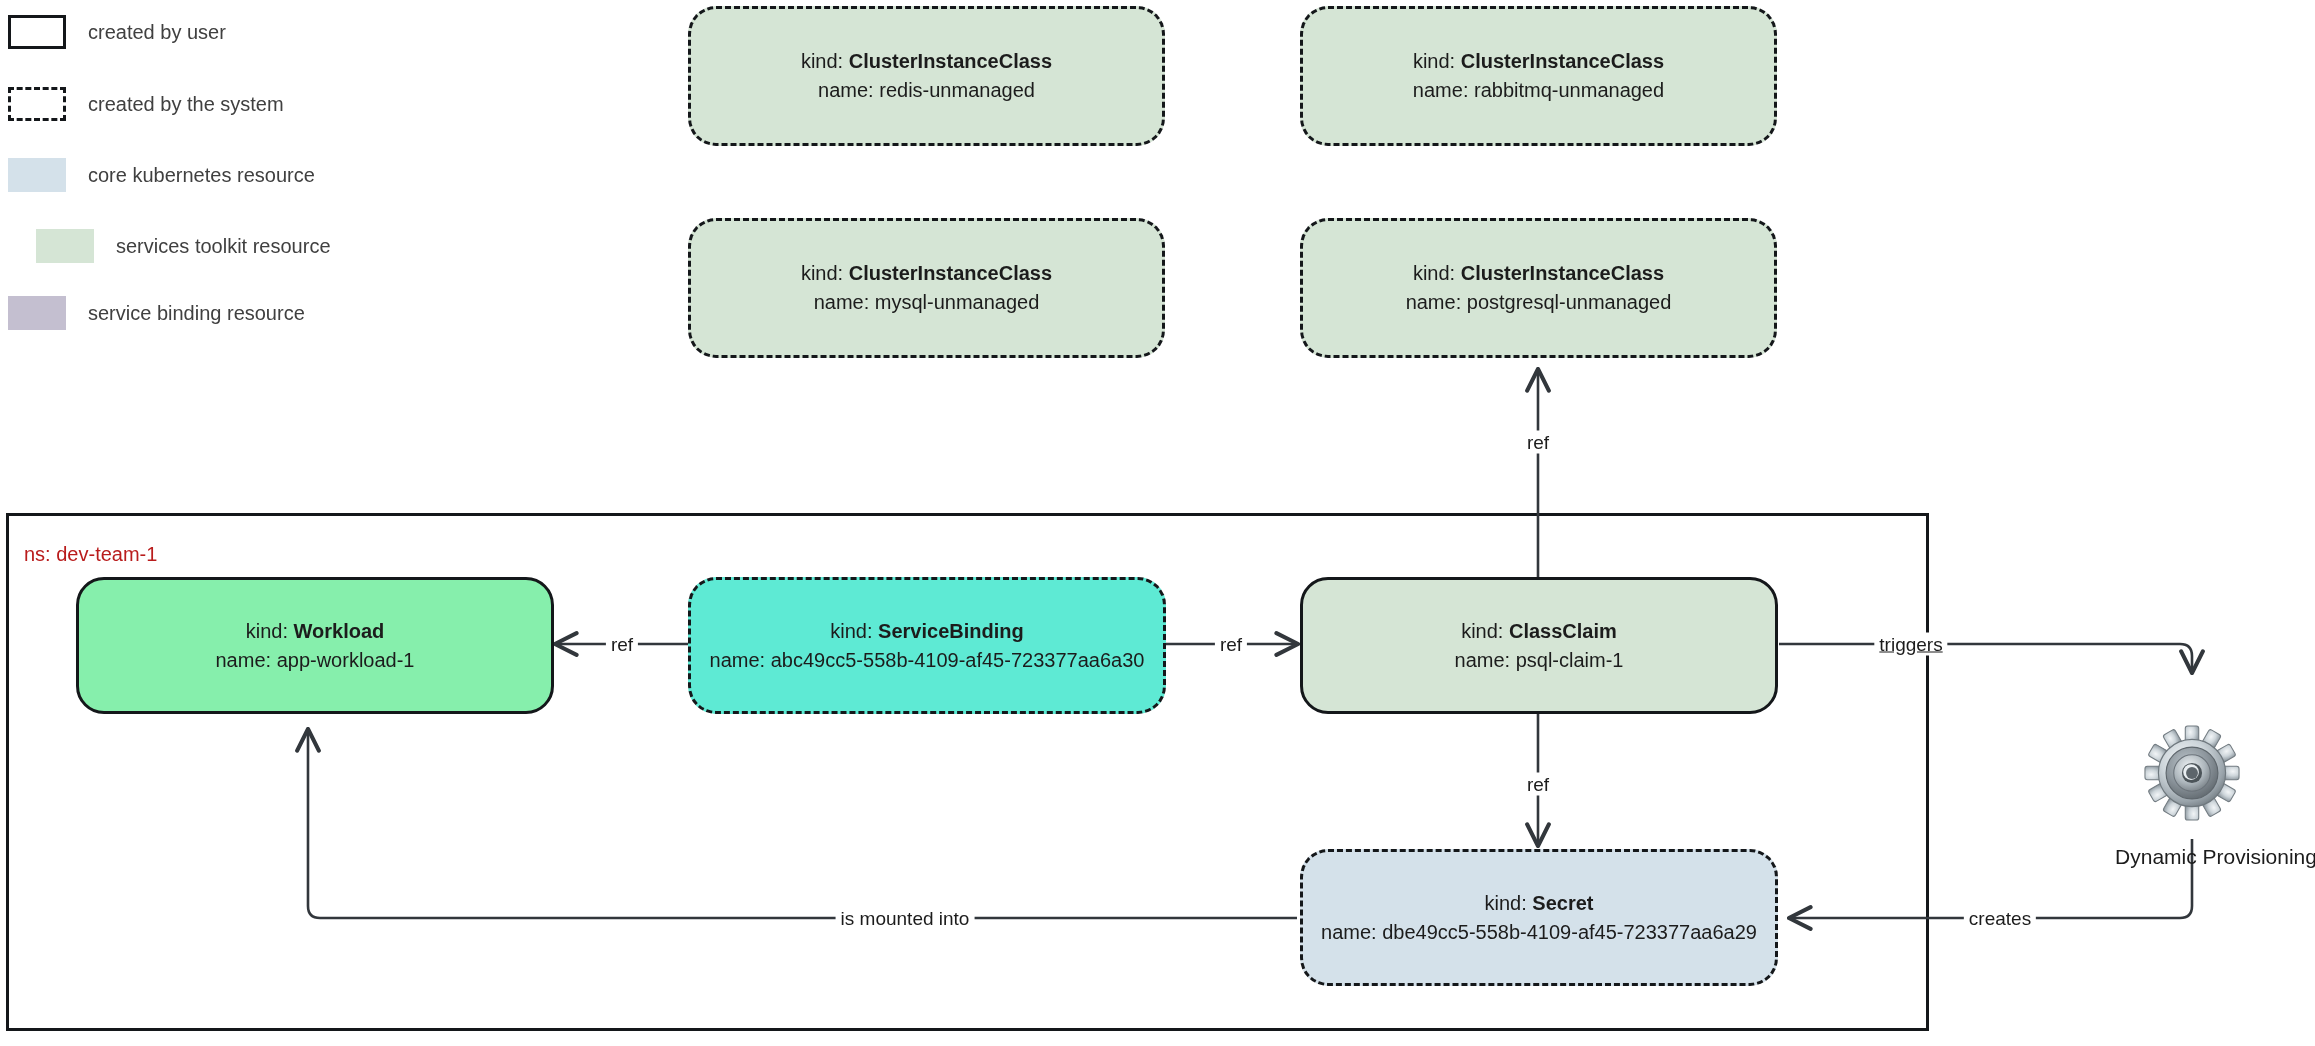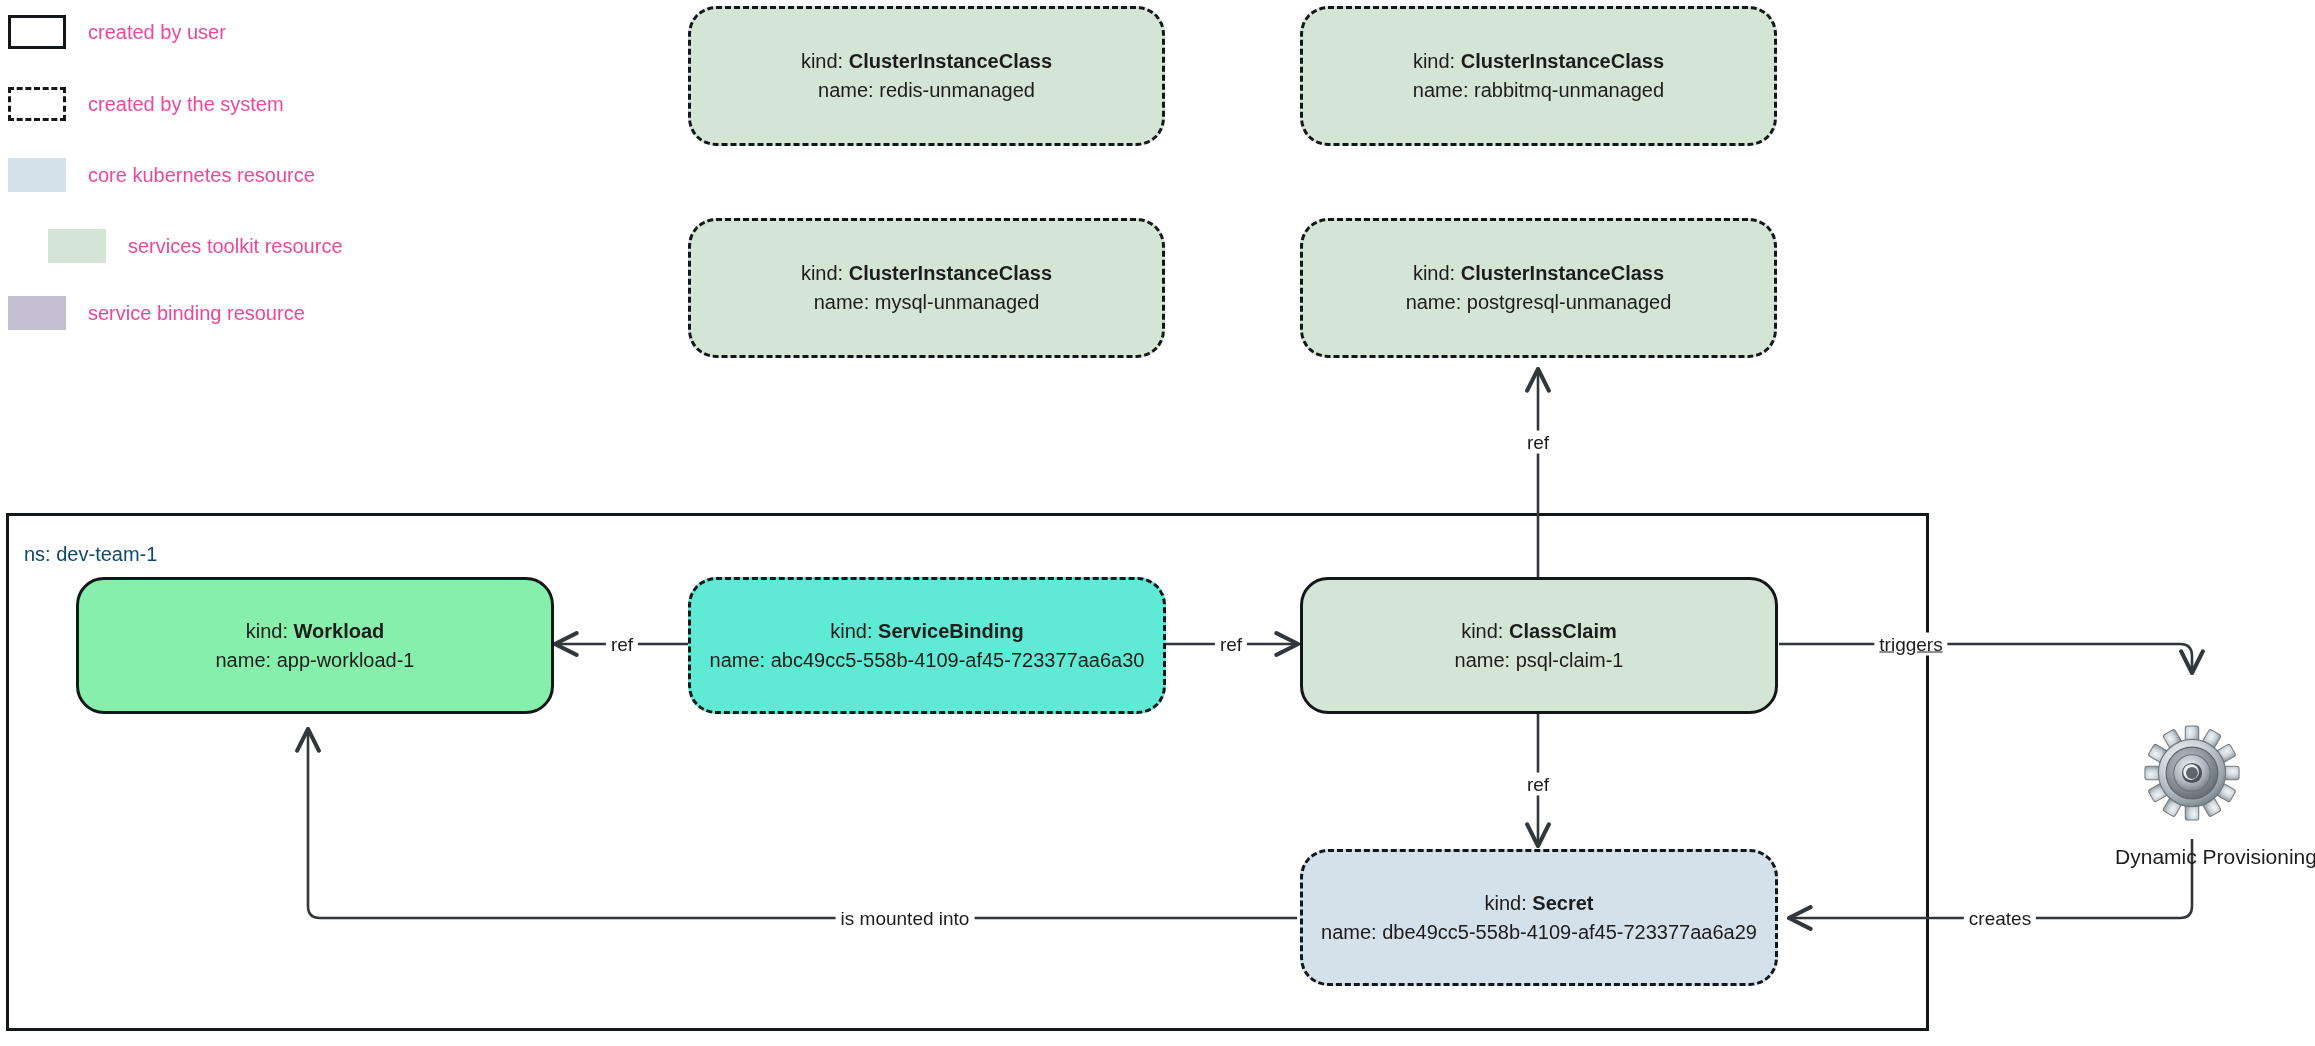--- a/index.html
+++ b/index.html
@@ -22,21 +22,21 @@
   .legend-swatch {
     width: 58px; height: 34px; flex: 0 0 58px;
   }
   .legend-swatch.solid  { border: 3px solid #14171a; background: #ffffff; }
   .legend-swatch.dashed { border: 3px dashed #14171a; background: #ffffff; }
   .legend-swatch.fill   { border: none; }
   .legend-label {
     margin-left: 22px;
     font-size: 20px;
     line-height: 1;
-    color: #ec4899;
+    color: #404040;
     white-space: nowrap;
   }
 
   
   .node {
     position: absolute;
     display: flex;
     flex-direction: column;
     align-items: center;
     justify-content: center;
@@ -53,21 +53,21 @@
 
   
   #ns-box {
     position: absolute;
     border: 3px solid #14171a;
     background: transparent;
   }
   #ns-label {
     position: absolute;
     font-size: 20px;
-    color: #0c4a6e;
+    color: #b91c1c;
     white-space: nowrap;
   }
 
   
   #edges {
     position: absolute;
     left: 0; top: 0;
     width: 2315px; height: 1046px;
     pointer-events: none;
   }
@@ -114,21 +114,21 @@
   <div class="legend-row" style="left:8px; top:87px;">
     <div class="legend-swatch dashed"></div>
     <div class="legend-label">created by the system</div>
   </div>
 
   <div class="legend-row" style="left:8px; top:158px;">
     <div class="legend-swatch fill" style="background:#d4e1ea;"></div>
     <div class="legend-label">core kubernetes resource</div>
   </div>
 
-  <div class="legend-row" style="left:20px; top:229px;padding-left:28px;">
+  <div class="legend-row" style="left:8px; top:229px;padding-left:28px;">
     <div class="legend-swatch fill" style="background:#d5e5d5;"></div>
     <div class="legend-label">services toolkit resource</div>
   </div>
 
   <div class="legend-row" style="left:8px; top:296px;">
     <div class="legend-swatch fill" style="background:#c4bfd0;"></div>
     <div class="legend-label">service binding resource</div>
   </div>
 
   <div id="ns-box" style="left:6px; top:513px; width:1923px; height:518px;"></div>

